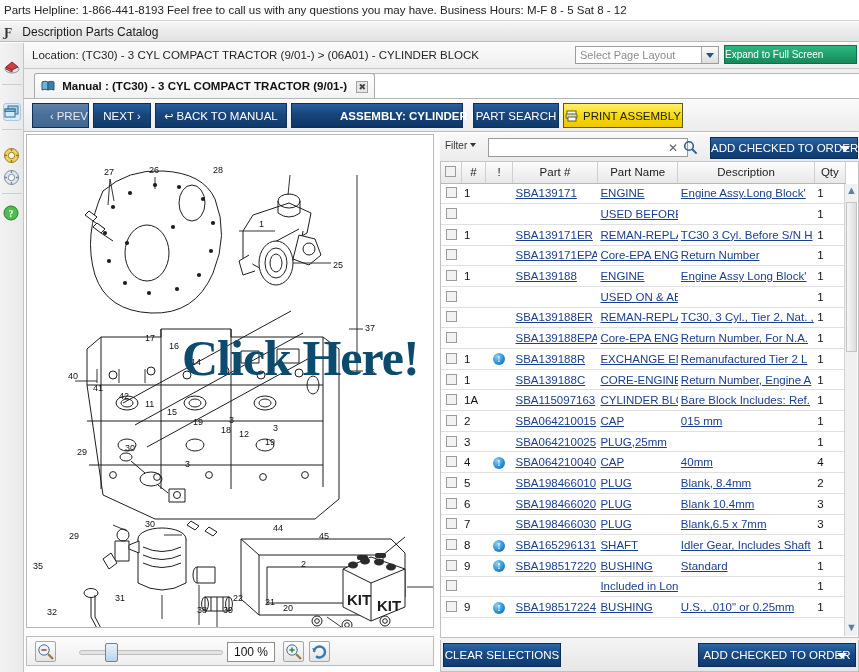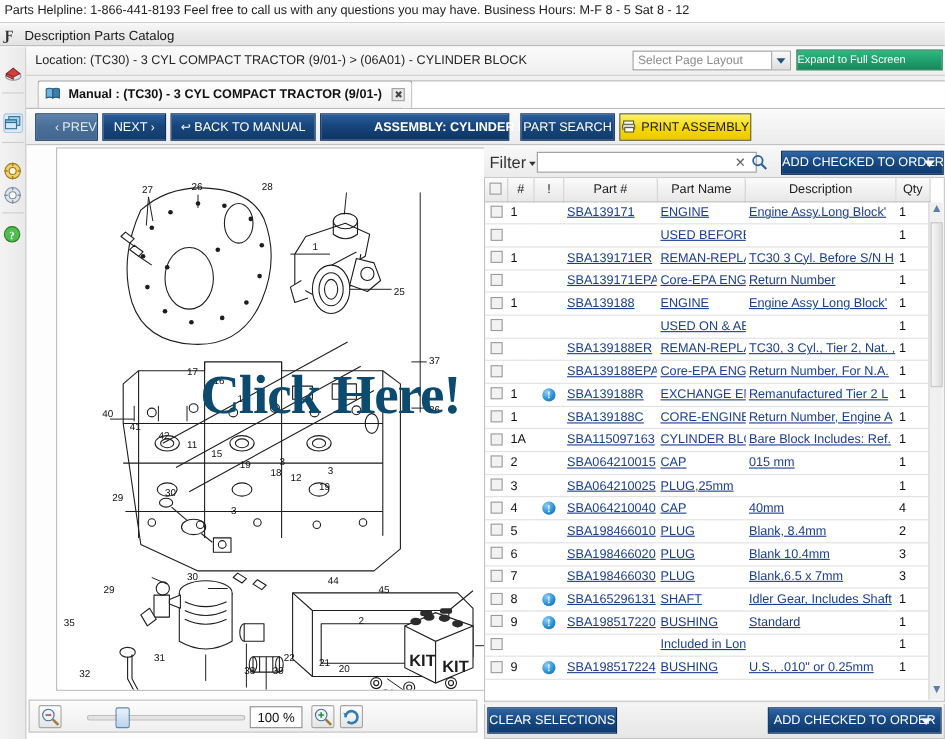--- a/index.html
+++ b/index.html
@@ -138,21 +138,20 @@
     color:#1c1c1c; border:1px solid #5a5a20;
   }
   .nbtn .chev { font-size:11px; }
   .printer-ico { display:inline-block; vertical-align:-2px; margin-right:4px; }
 
   
   .diagpanel {
     position:absolute; left:26px; top:134px; width:408px; height:494px;
     background:#ffffff; border:1px solid #b7b7b7;
     overflow:hidden;
-    margin-left:25px;
   }
   .diagpanel svg { display:block; }
 
   .clickhere {
     position:absolute; left:182px; top:333px;
     font-family:"Liberation Serif", serif;
     font-size:50px; font-weight:bold; color:#0c4a6e;
     letter-spacing:-1px; line-height:1;
     white-space:nowrap;
     z-index:40;
@@ -189,21 +188,21 @@
   .partspanel {
     position:absolute; left:440px; top:134px; width:419px; height:538px;
     background:#f3f3f3;
   }
   .filterrow {
     position:absolute; left:0; top:0; width:419px; height:28px;
     background: linear-gradient(to bottom,#f8f8f8,#ebebeb);
     border-bottom:1px solid #c6c6c6;
   }
   .filterlbl {
-    position:absolute; left:5px; top:6px; font-size:15px; color:#333;
+    position:absolute; left:5px; top:6px; font-size:10px; color:#333;
   }
   .filterlbl i {
     display:inline-block; margin-left:3px;
     border-left:3.5px solid transparent; border-right:3.5px solid transparent;
     border-top:4.5px solid #333; vertical-align:2px;
   }
   .filterinput {
     position:absolute; left:48px; top:4px; width:200px; height:19px;
     background:#fff; border:1px solid #9a9a9a;
   }

